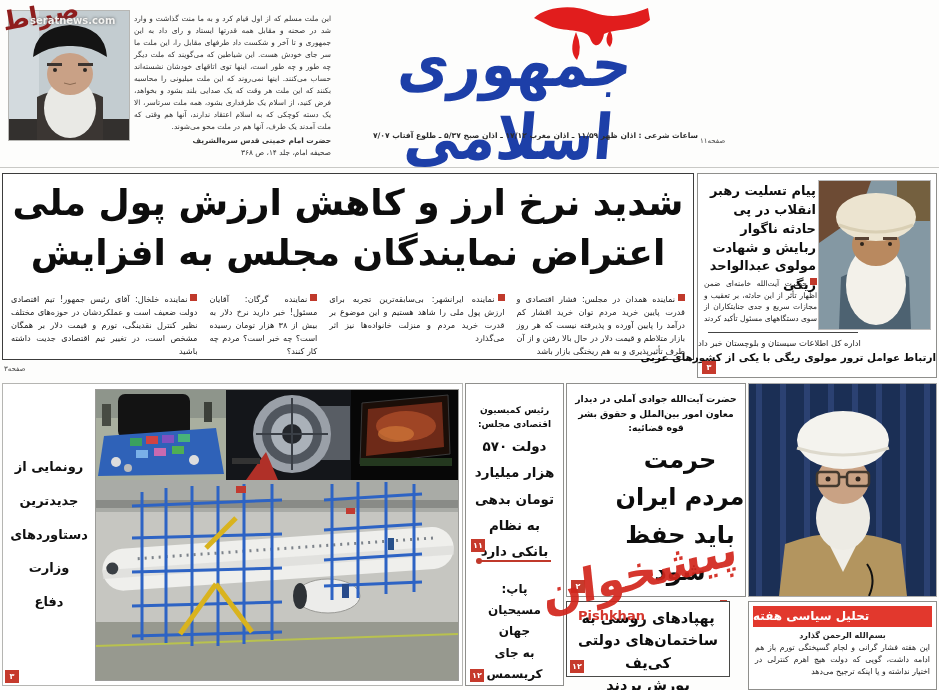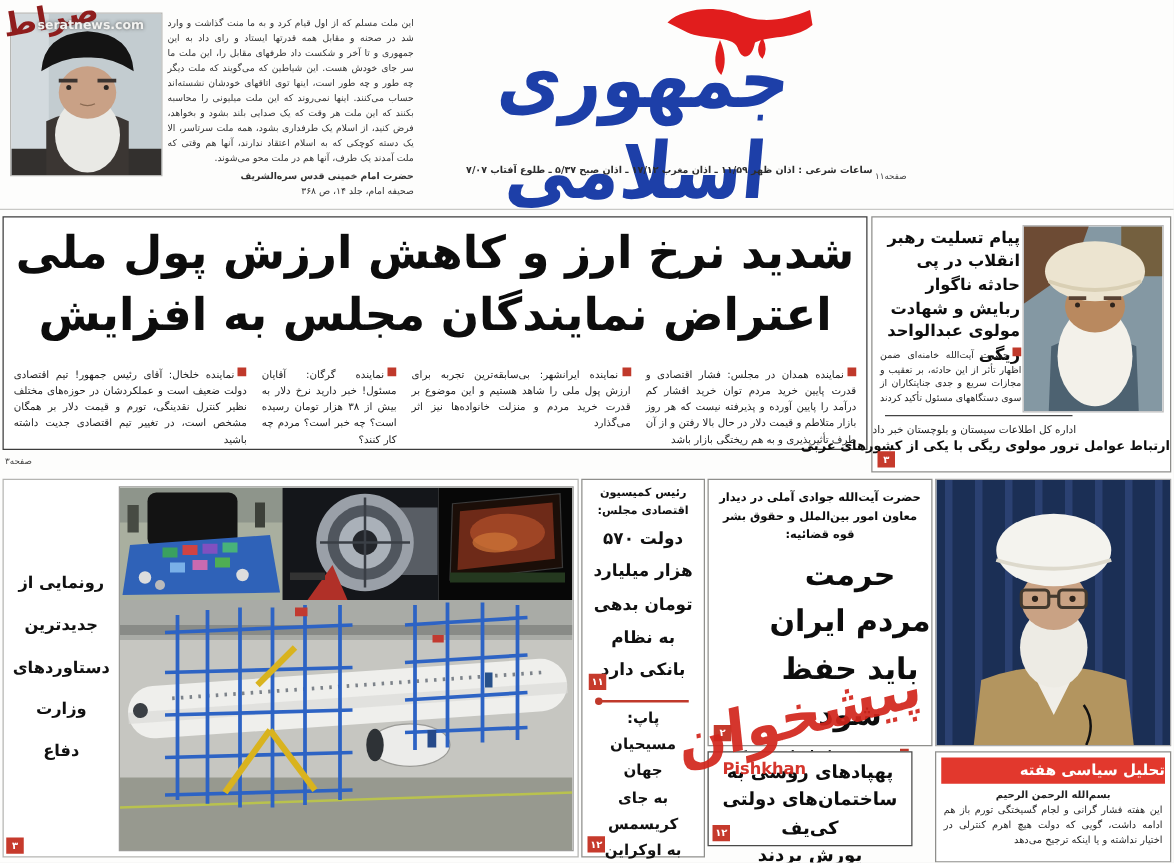--- a/index.html
+++ b/index.html
@@ -222,21 +222,21 @@
         </g>
         <rect x="140" y="96" width="10" height="7" fill="#c23a30"></rect>
         <rect x="250" y="118" width="9" height="6" fill="#c23a30"></rect>
         <rect x="246" y="194" width="7" height="14" fill="#274a8a"></rect>
         <rect x="292" y="148" width="6" height="12" fill="#27508a"></rect>
       </svg>
     </div>
   </div>
 
   <div class="abs box fa" style="left:465px; top:383px; width:99px; height:303px; text-align:center; color:#111;">
-    <div style="font-size:9px; font-weight:bold; margin-top:5px; line-height:1.5;">رئیس کمیسیون اقتصادی مجلس:</div>
+    <div style="font-size:9px; font-weight:bold; margin-top:20px; line-height:1.5;">رئیس کمیسیون اقتصادی مجلس:</div>
     <div class="preline" style="font-size:13.5px; font-weight:bold; line-height:1.95; margin-top:2px;">دولت ۵۷۰
 هزار میلیارد
 تومان بدهی
 به نظام
 بانکی دارد</div>
     <span class="badge fa" style="left:5px; top:155px;">۱۱</span>
     <div class="red-divider" style="position:absolute; left:12px; right:12px; top:176px;"></div>
     <div class="preline" style="font-size:12px; font-weight:bold; line-height:1.78; margin-top:14px;">پاپ:
 مسیحیان
 جهان
@@ -287,21 +287,21 @@
   </div>
 
   <div class="abs fa" style="left:566px; top:601px; width:164px; height:76px; border:1px solid #4a4a48; background:#fff; text-align:center;">
     <div class="preline" style="font-size:14.5px; font-weight:bold; line-height:1.55; margin-top:5px; color:#0d0d0d;">پهپادهای روسی به
 ساختمان‌های دولتی کی‌یف
 یورش بردند</div>
     <span class="badge fa" style="left:3px; bottom:3px;">۱۲</span>
   </div>
 
   <div class="abs box fa" style="left:748px; top:601px; width:189px; height:89px; overflow:hidden;">
-    <div style="margin:4px 4px 0; height:21px; background:#e2382d; color:#fff; font-size:12px; font-weight:bold; text-align:right; line-height:21px;padding-left:10px;">تحلیل سیاسی هفته</div>
-    <div style="text-align:center; font-size:8px; font-weight:bold; margin-top:4px; color:#222;">بسم‌الله الرحمن الرحیم</div>
+    <div style="margin:4px 4px 0; height:21px; background:#e2382d; color:#fff; font-size:12px; font-weight:bold; text-align:left; line-height:21px;">تحلیل سیاسی هفته</div>
+    <div style="text-align:center; font-size:8px; font-weight:bold; margin-top:4px; color:#222;">بسم‌الله الرحمن گذارد</div>
     <div class="justify" style="font-size:7.8px; line-height:1.55; margin:2px 6px 0; color:#222;">این هفته فشار گرانی و لجام گسیختگی تورم باز هم ادامه داشت، گویی که دولت هیچ اهرم کنترلی در اختیار نداشته و یا اینکه ترجیح می‌دهد</div>
   </div>
 
   <div class="abs watermark-fa" style="left:540px; top:545px; z-index:40;"><span class="fa">پیشخوان</span></div>
   <div class="abs watermark-en" style="left:578px; top:608px; z-index:40;">Pishkhan</div>
 
 </div>
 
 </body></html>

